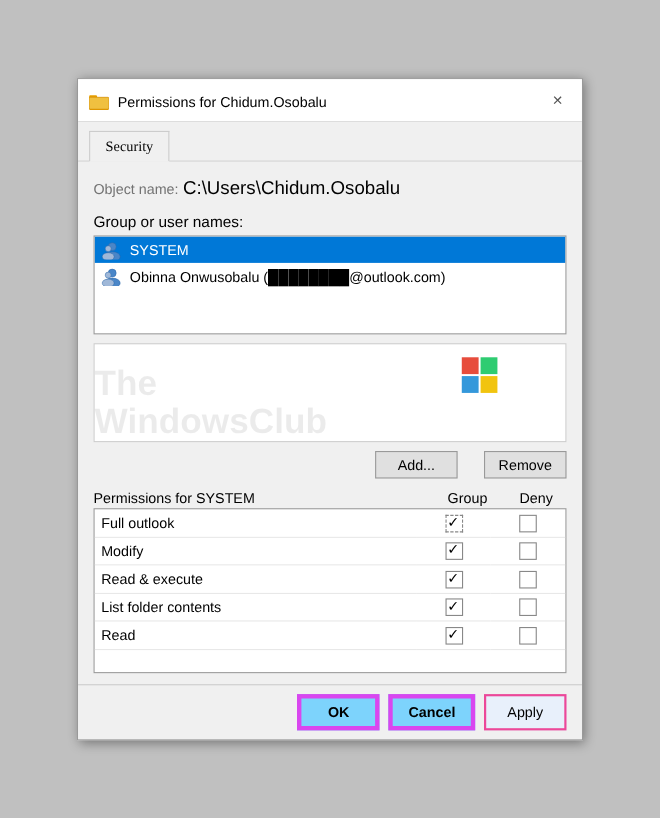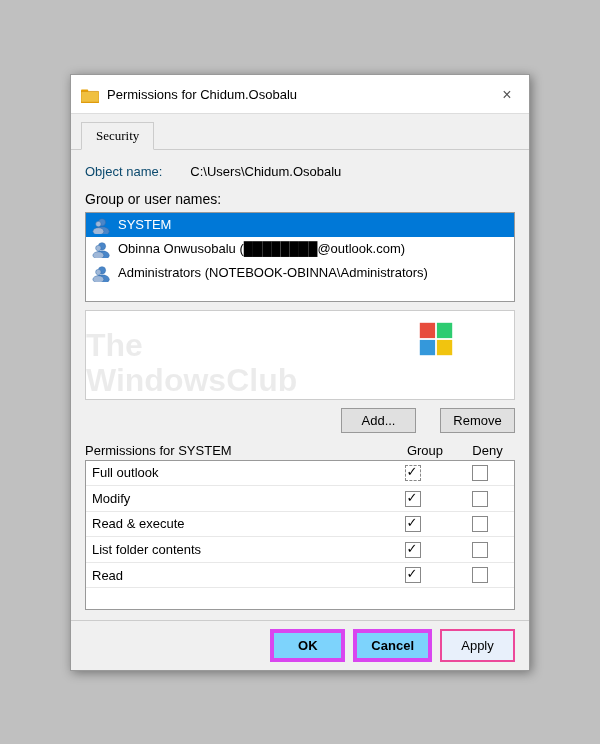--- a/index.html
+++ b/index.html
@@ -90,28 +90,28 @@
 
     .object-name-row {
       display: flex;
       align-items: center;
       margin-bottom: 12px;
       gap: 4px;
     }
 
     .object-name-label {
       font-size: 13px;
-      color: #0c4a6e;
+      color: #737373;
       white-space: nowrap;
     }
 
     .object-name-value {
-      font-size: 13px;
+      font-size: 17px;
       color: #000;
-      margin-left: 24px;
+      margin-left: 0;
     }
 
     .section-label {
       font-size: 14px;
       color: #000;
       margin-bottom: 5px;
     }
 
     .user-list {
       border: 1px solid #999;
@@ -338,29 +338,20 @@
       </div>
       <div class="user-item">
         <svg class="user-icon" viewBox="0 0 22 18" xmlns="http://www.w3.org/2000/svg">
           <circle cx="11" cy="6" r="4" fill="#4a86c8" stroke="#2a66a8" stroke-width="0.5"></circle>
           <ellipse cx="11" cy="16" rx="8" ry="5" fill="#4a86c8" stroke="#2a66a8" stroke-width="0.5"></ellipse>
           <circle cx="7" cy="8" r="3" fill="#a0b8d8" stroke="#2a66a8" stroke-width="0.5"></circle>
           <ellipse cx="7" cy="16" rx="6" ry="4" fill="#a0b8d8" stroke="#2a66a8" stroke-width="0.5"></ellipse>
         </svg>
         <span>Obinna Onwusobalu (████████@outlook.com)</span>
       </div>
-      <div class="user-item">
-        <svg class="user-icon" viewBox="0 0 22 18" xmlns="http://www.w3.org/2000/svg">
-          <circle cx="11" cy="6" r="4" fill="#4a86c8" stroke="#2a66a8" stroke-width="0.5"></circle>
-          <ellipse cx="11" cy="16" rx="8" ry="5" fill="#4a86c8" stroke="#2a66a8" stroke-width="0.5"></ellipse>
-          <circle cx="7" cy="8" r="3" fill="#a0b8d8" stroke="#2a66a8" stroke-width="0.5"></circle>
-          <ellipse cx="7" cy="16" rx="6" ry="4" fill="#a0b8d8" stroke="#2a66a8" stroke-width="0.5"></ellipse>
-        </svg>
-        <span>Administrators (NOTEBOOK-OBINNA\Administrators)</span>
-      </div>
     </div>
 
     <div class="watermark-area">
       <div class="watermark-text">
         <div>The</div>
         <div>WindowsClub</div>
       </div>
 
       <svg class="wc-logo" viewBox="0 0 40 40" xmlns="http://www.w3.org/2000/svg">
         <rect x="2" y="2" width="17" height="17" fill="#E74C3C"></rect>

